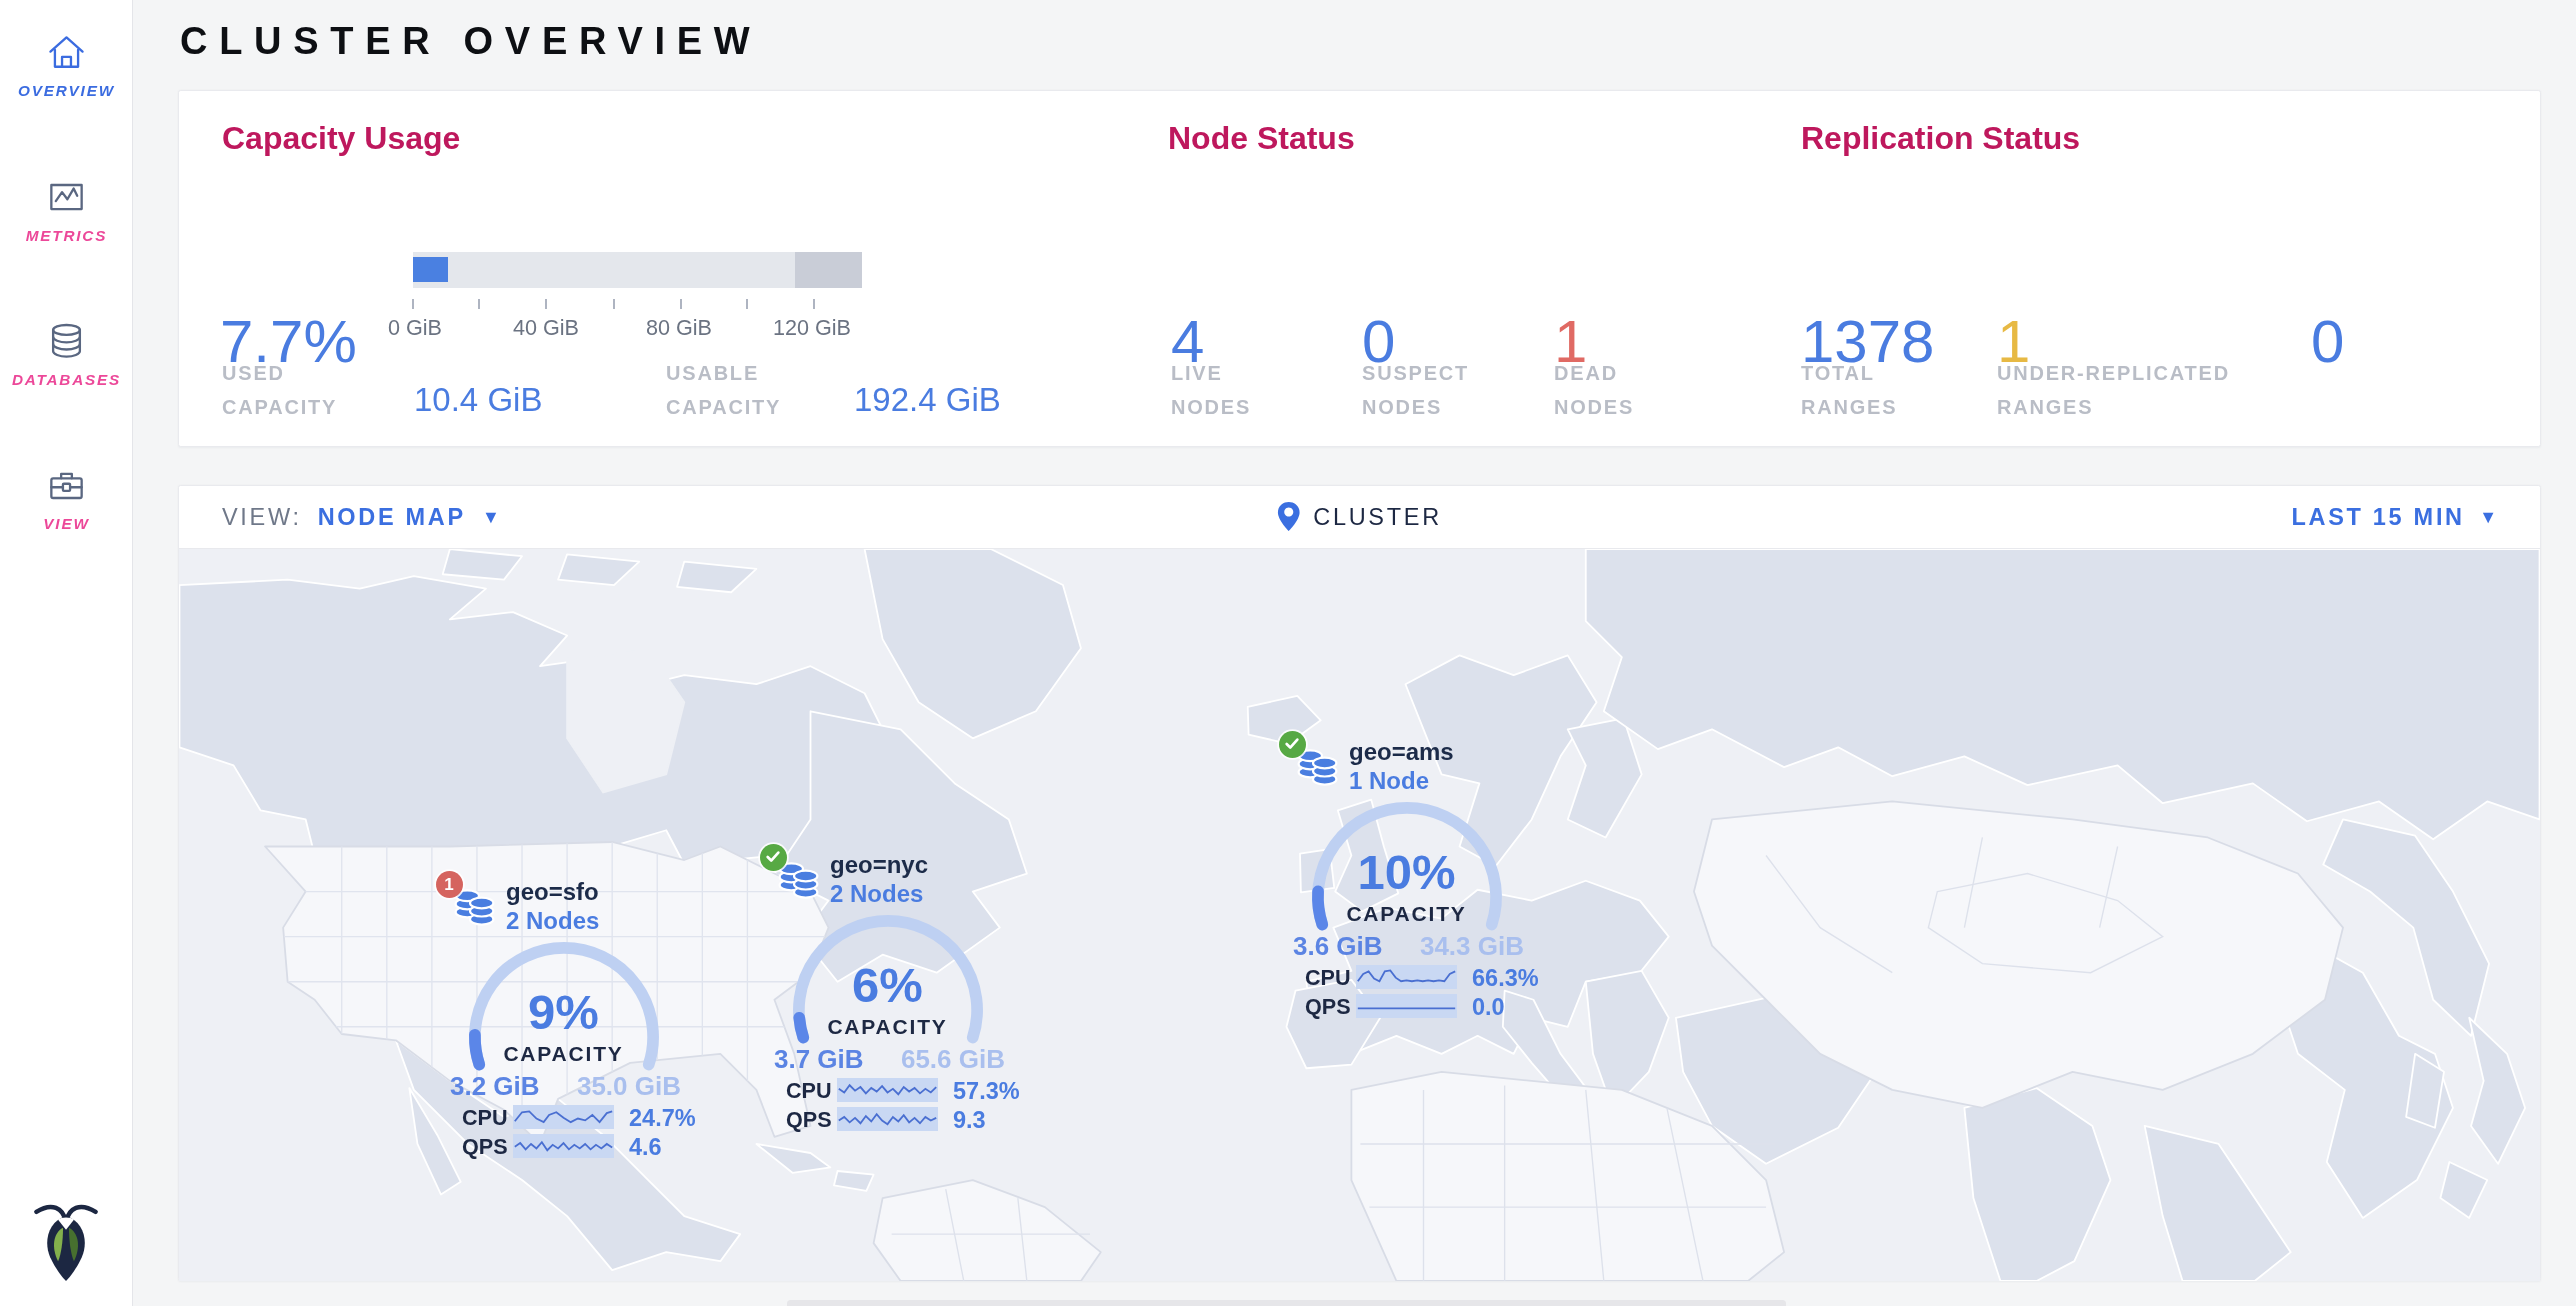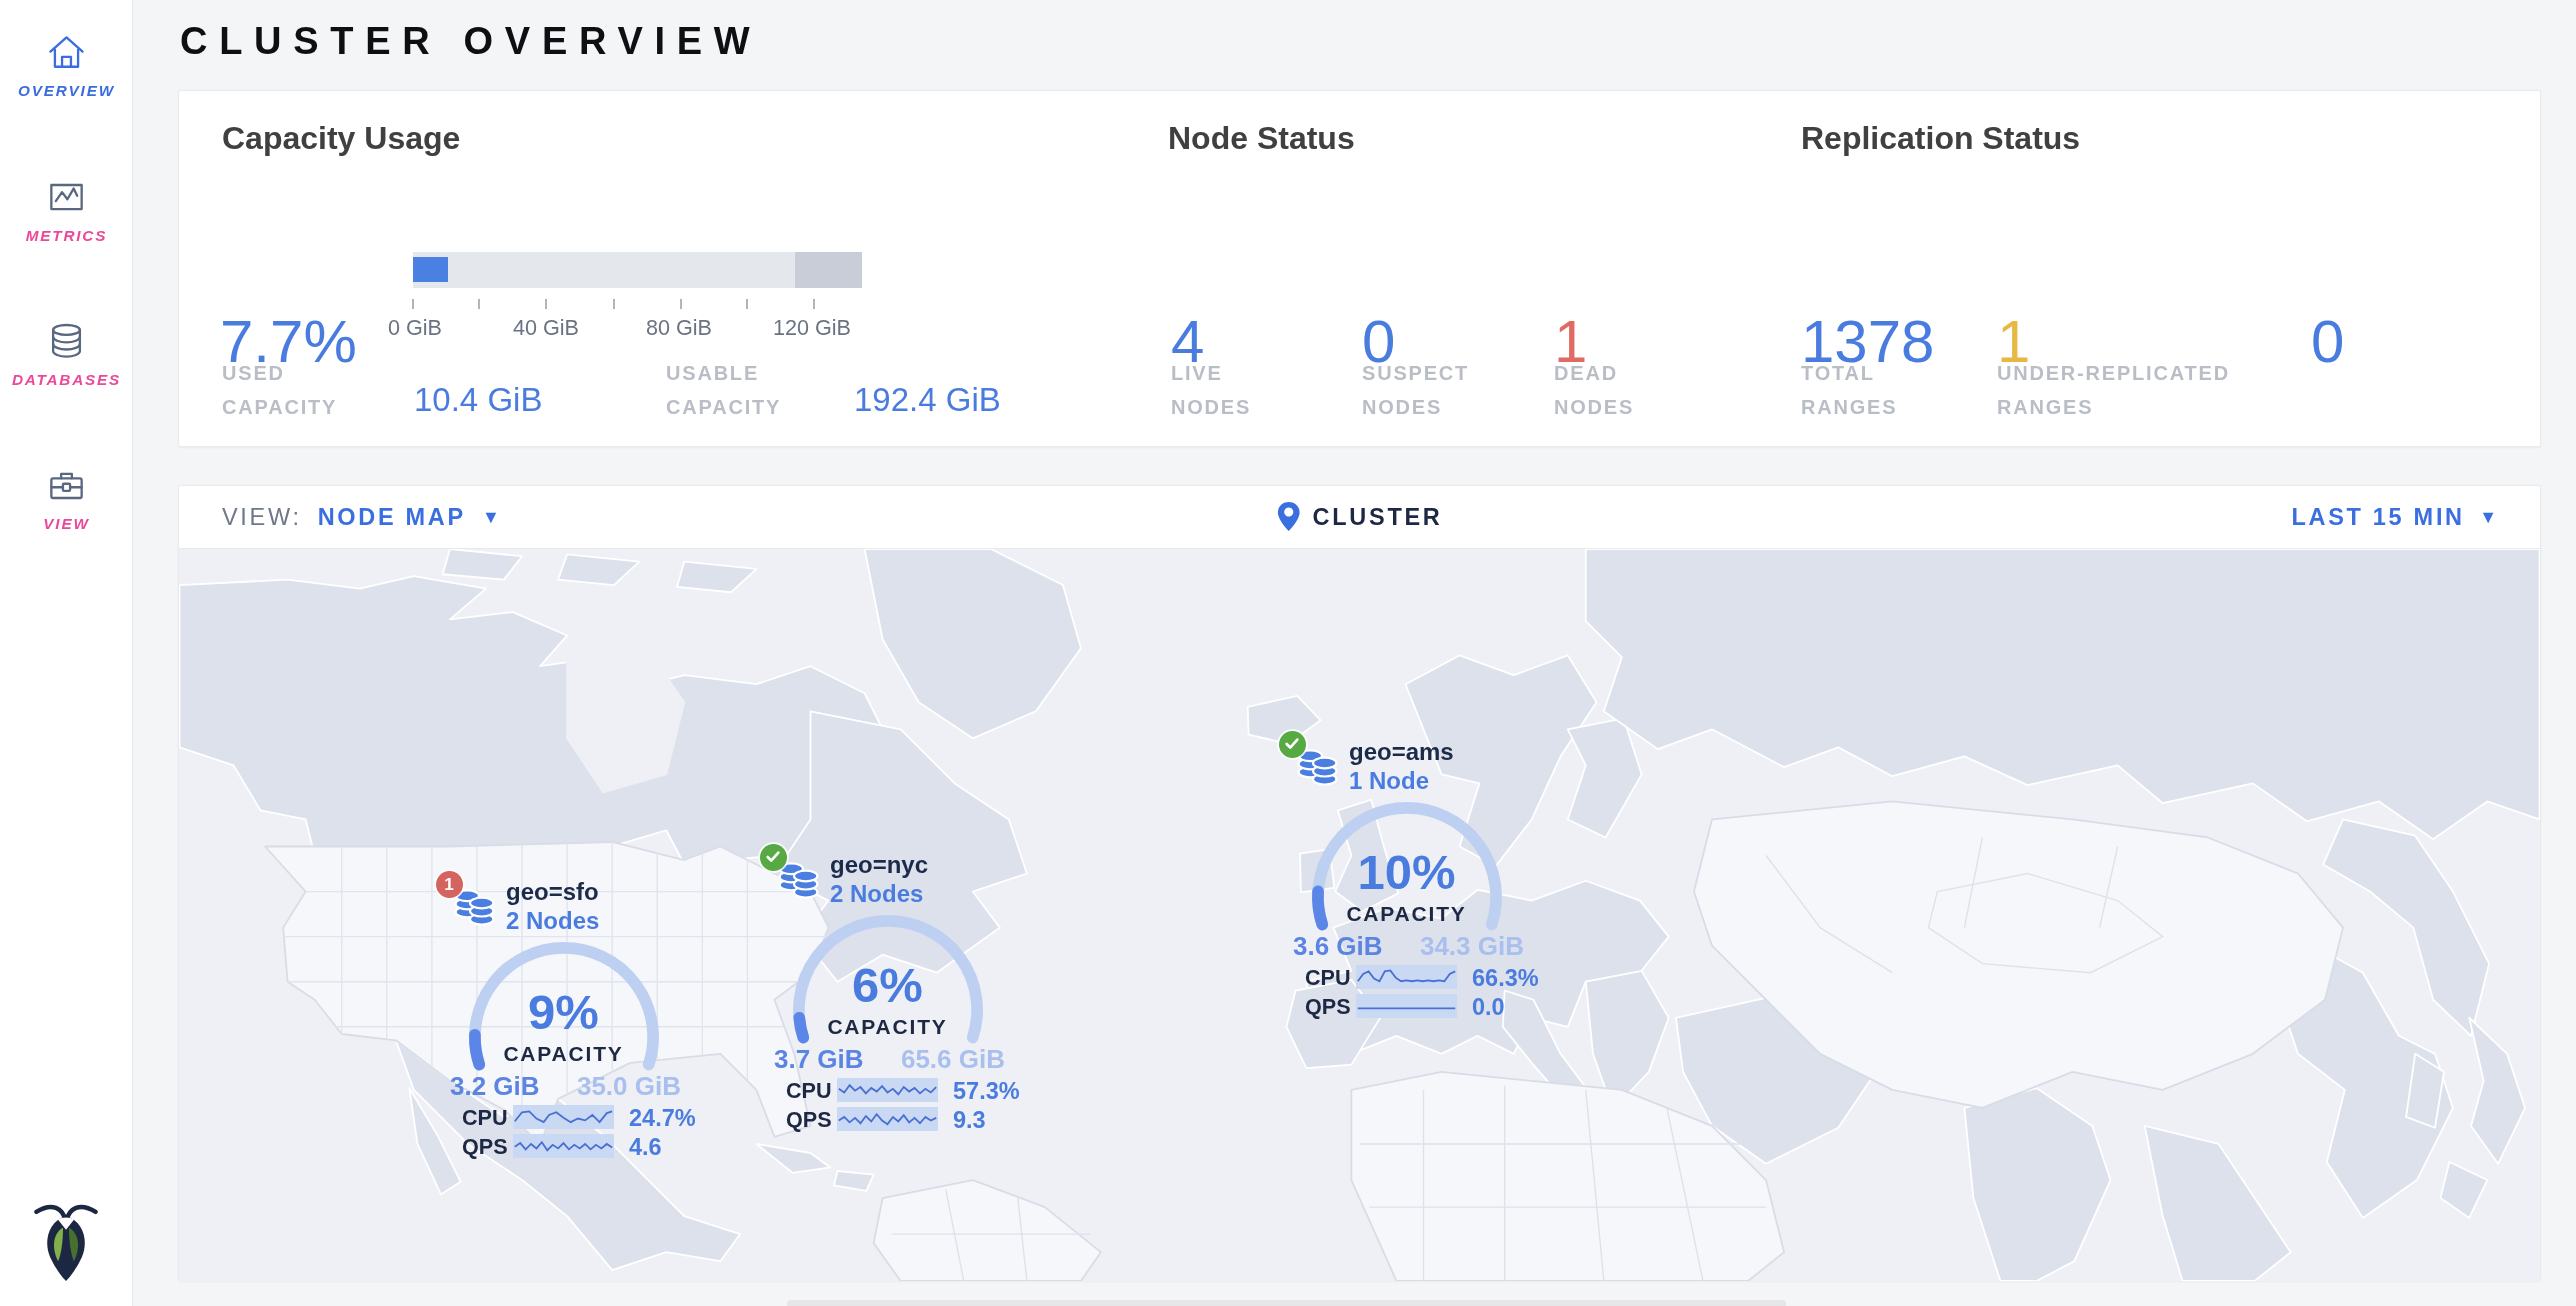--- a/index.html
+++ b/index.html
@@ -21,21 +21,21 @@
   
   .page-title { position:absolute; left:180px; top:20px; font-size:38px; font-weight:bold;
     letter-spacing:11.7px; color:#0d0f13; }
 
   
   .card { position:absolute; background:#fff; border:0.9px solid #e9eaee; border-radius:2.7px;
     box-shadow:0 0.9px 1.8px rgba(40,50,70,.05); }
   .stats-card { left:178px; top:90px; width:2363px; height:357px; }
   .mapview-card { left:178px; top:485px; width:2363px; height:796px; }
 
-  .section-title { position:absolute; top:29px; font-size:32px; font-weight:600; color:#404040; }
+  .section-title { position:absolute; top:29px; font-size:32px; font-weight:600; color:#be185d; }
   .bignum { position:absolute; top:216px; font-size:60px; color:#4a7ce0; }
   .bignum.red { color:#e06a64; }
   .bignum.yellow { color:#e7b944; }
   .statlabel { position:absolute; top:265px; width:298px; font-size:20px; font-weight:600;
     letter-spacing:1.8px; color:#b9bdc6; line-height:34px; }
   .capvalue { position:absolute; top:290px; font-size:33px; color:#4a7ce0; }
 
   
   .capbar { position:absolute; left:234px; top:161px; width:449px; height:36px;
     background:linear-gradient(to right,#e4e7ec 0%,#e4e7ec 85%,#c9cdd7 85%,#c9cdd7 100%); }
@@ -46,21 +46,21 @@
 
   
   .toolbar { position:absolute; left:0; top:0; width:100%; height:63px;
     border-bottom:0.9px solid #e8e9ed; background:#fff; border-radius:2.7px 2.7px 0 0; }
   .tb-left { position:absolute; left:43px; top:0; height:63px; display:flex; align-items:center; gap:16px; }
   .tb-center { position:absolute; left:0; top:0; width:100%; height:63px; display:flex;
     align-items:center; justify-content:center; gap:12.6px; }
   .tb-right { position:absolute; right:43px; top:0; height:63px; display:flex; align-items:center; gap:14.4px; }
   .tb-gray { font-size:23.5px; letter-spacing:2.7px; color:#6f7889; }
   .tb-blue { font-size:23.5px; letter-spacing:2.7px; color:#3b6fe0; font-weight:bold; cursor:pointer; }
-  .tb-dark { font-size:23.5px; letter-spacing:2.7px; color:#1d2843; font-weight:700; }
+  .tb-dark { font-size:23.5px; letter-spacing:2.7px; color:#1d2843; font-weight:400; }
   .caret { font-size:18px; color:#3b6fe0; }
 
   
   .map { position:absolute; left:0; top:63px; width:2361px; height:732px; overflow:hidden;
     background:#eef0f5; }
   .map svg.world { position:absolute; left:0; top:0; }
 
   
   .loc { position:absolute; width:263px; height:303px; }
   .loc-sfo { left:253px; top:320px; }

